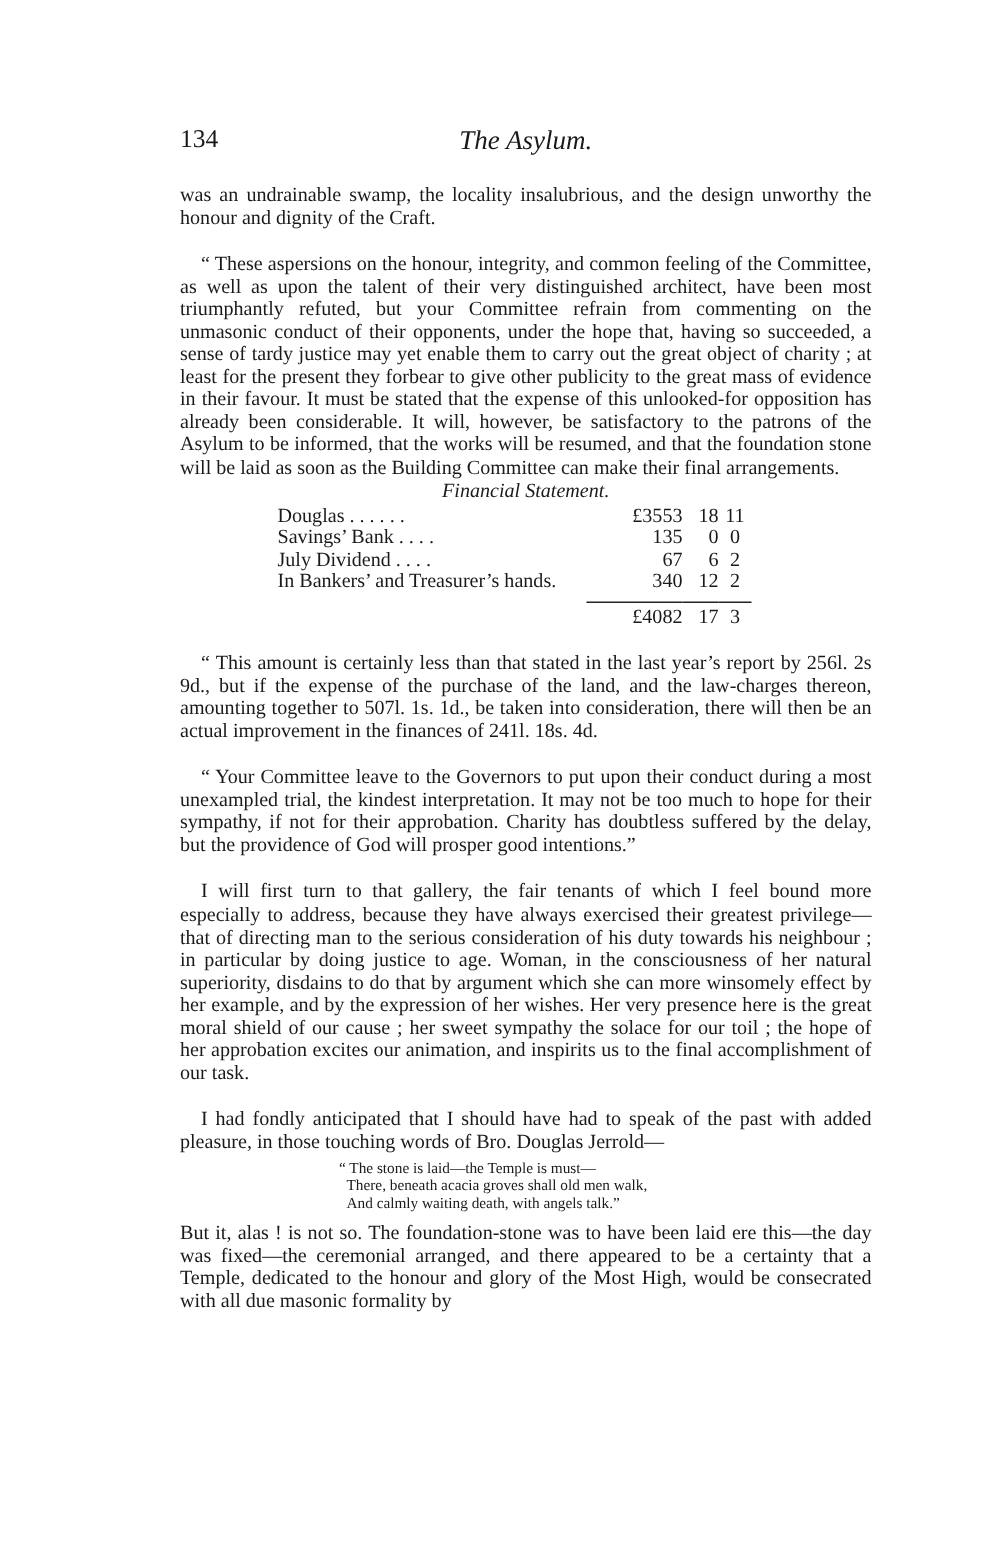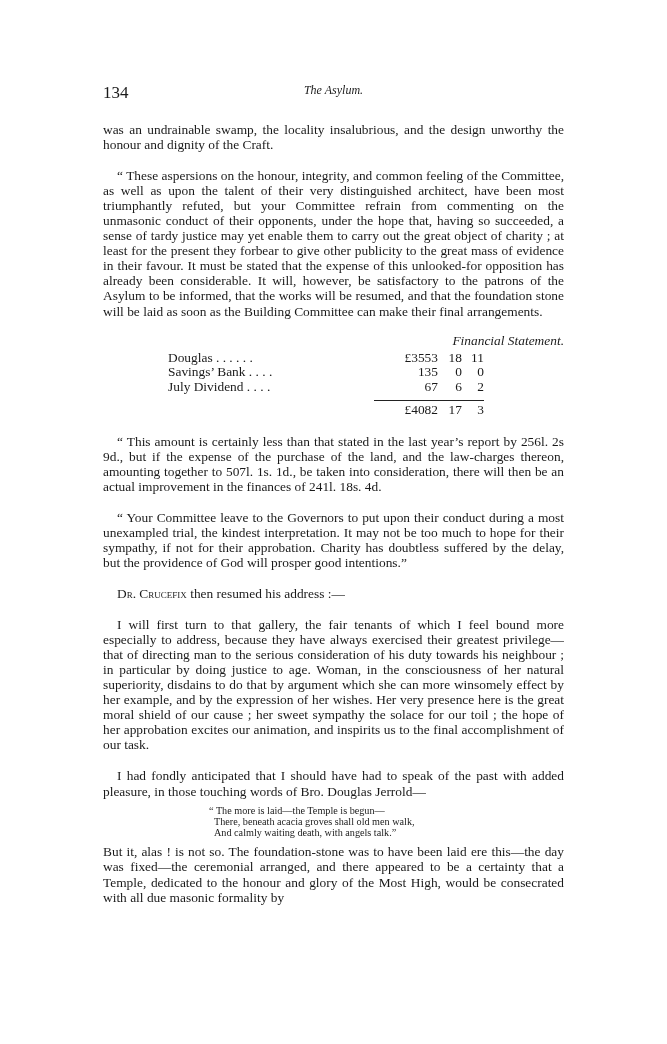--- a/index.html
+++ b/index.html
@@ -1,31 +1,31 @@
 <!DOCTYPE html>
 <html><head>
 <meta charset="utf-8">
 <style>
   html, body { margin:0; padding:0; background:#ffffff; }
   body { width:667px; height:1044px; position:relative; overflow:hidden;
          font-family:"Liberation Serif","DejaVu Serif",serif; color:#1a1a1a; }
-  .page { position:absolute; left:103px; top:83px; width:461px; }
+  .page { position:absolute; left:120px; top:83px; width:461px; }
   .header { position:relative; height:22px; font-size:17px; }
   .folio { position:absolute; left:0; top:0; }
-  .running-title { position:absolute; left:0; right:0; top:0; text-align:center; font-style:italic; font-size:12px; }
+  .running-title { position:absolute; left:0; right:0; top:0; text-align:center; font-style:italic; font-size:18px; }
   .body { margin-top:17px; font-size:13.4px; line-height:15.05px; text-align:justify; }
   .body p { margin:0; text-indent:0; }
   .body p.ind { text-indent:14px;margin-top:16px; }
-  .fin-title { text-align:right; font-style:italic; font-size:13.4px; margin-top:14px; margin-bottom:3px; }
+  .fin-title { text-align:center; font-style:italic; font-size:13.4px; margin-bottom:3px; }
   table.fin { border-collapse:collapse; margin-left:65px; font-size:13.4px; }
   table.fin td { padding:0; line-height:14.5px; white-space:nowrap; }
   td.lbl { width:206px; }
   td.l { text-align:right; width:64px;margin-top:15px; }
   td.s { text-align:right; width:24px; }
-  td.d { text-align:right; width:22px; }
+  td.d { text-align:center; width:22px; }
   tr.rule td.r { border-top:1px solid #222; height:0; }
   tr.gap td { height:6px; }
   tr.total td { padding-top:2px; }
   .speaker { font-variant:small-caps; }
   .verse { margin:6px 0 6px 106px; font-size:10.2px; line-height:11.3px; text-align:left; }
   .verse div { white-space:nowrap; }
   .mt6 { margin-top:6px; }
 </style>
 </head>
 <body>
@@ -54,20 +54,26 @@
         <td class="l">135</td>
         <td class="s">0</td>
         <td class="d">0</td>
       </tr>
       <tr>
         <td class="lbl">July Dividend . . . .</td>
         <td class="l">67</td>
         <td class="s">6</td>
         <td class="d">2</td>
       </tr>
+      <tr>
+        <td class="lbl">In Bankers’ and Treasurer’s hands.</td>
+        <td class="l">340</td>
+        <td class="s">12</td>
+        <td class="d">2</td>
+      </tr>
       <tr class="gap">
             <td></td>
             <td></td>
             <td></td>
             <td></td>
           </tr>
       <tr class="rule">
             <td></td>
             <td class="r"></td>
             <td class="r"></td>
@@ -78,26 +84,25 @@
         <td class="l">£4082</td>
         <td class="s">17</td>
         <td class="d">3</td>
       </tr>
     </tbody>
       </table>
 
     <p class="ind mt6">“ This amount is certainly less than that stated in the last year’s report by 256l. 2s 9d., but if the expense of the purchase of the land, and the law-charges thereon, amounting together to 507l. 1s. 1d., be taken into consideration, there will then be an actual improvement in the finances of 241l. 18s. 4d.</p>
     <p class="ind">“ Your Committee leave to the Governors to put upon their conduct during a most unexampled trial, the kindest interpretation. It may not be too much to hope for their sympathy, if not for their approbation. Charity has doubtless suffered by the delay, but the providence of God will prosper good intentions.”</p>
 
-    <p class="ind mt6"><span class="speaker">Dr. Crucefix</span><span> then resumed his address :—</span></p>
 
     <p class="ind mt6">I will first turn to that gallery, the fair tenants of which I feel bound more especially to address, because they have always exercised their greatest privilege—that of directing man to the serious consideration of his duty towards his neighbour ; in particular by doing justice to age. Woman, in the consciousness of her natural superiority, disdains to do that by argument which she can more winsomely effect by her example, and by the expression of her wishes. Her very presence here is the great moral shield of our cause ; her sweet sympathy the solace for our toil ; the hope of her approbation excites our animation, and inspirits us to the final accomplishment of our task.</p>
     <p class="ind">I had fondly anticipated that I should have had to speak of the past with added pleasure, in those touching words of Bro. Douglas Jerrold—</p>
 
     <div class="verse">
-      <div>“ The more is laid—the Temple is begun—</div>
+      <div>“ The stone is laid—the Temple is must—</div>
       <div style="padding-left:5px">There, beneath acacia groves shall old men walk,</div>
       <div style="padding-left:5px">And calmly waiting death, with angels talk.”</div>
     </div>
 
     <p>But it, alas ! is not so. The foundation-stone was to have been laid ere this—the day was fixed—the ceremonial arranged, and there appeared to be a certainty that a Temple, dedicated to the honour and glory of the Most High, would be consecrated with all due masonic formality by</p>
   </div>
 </div>
 
 </body></html>

